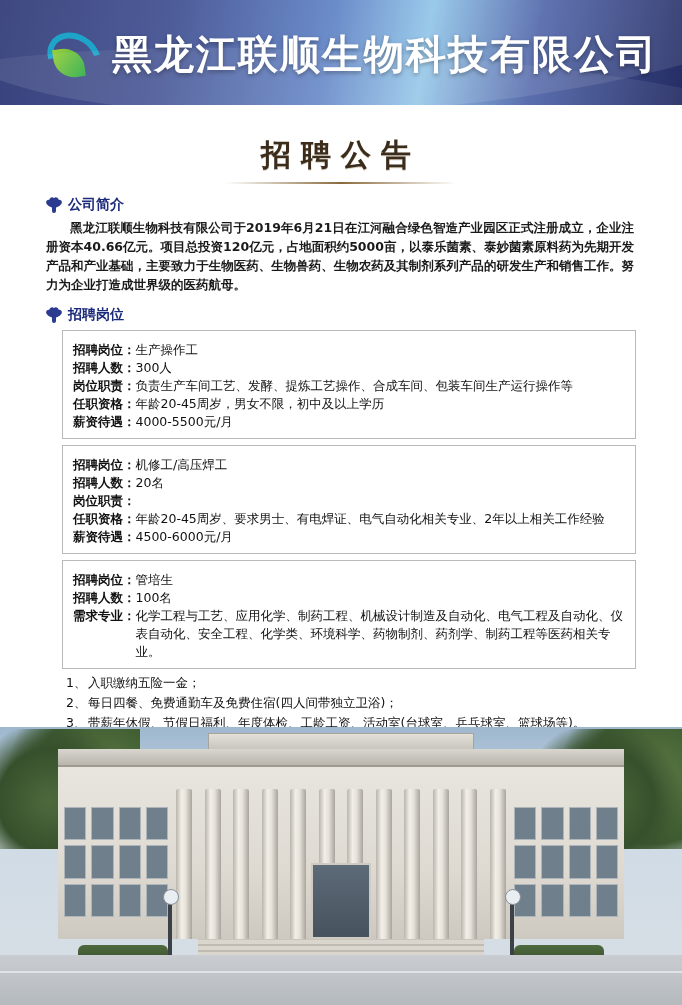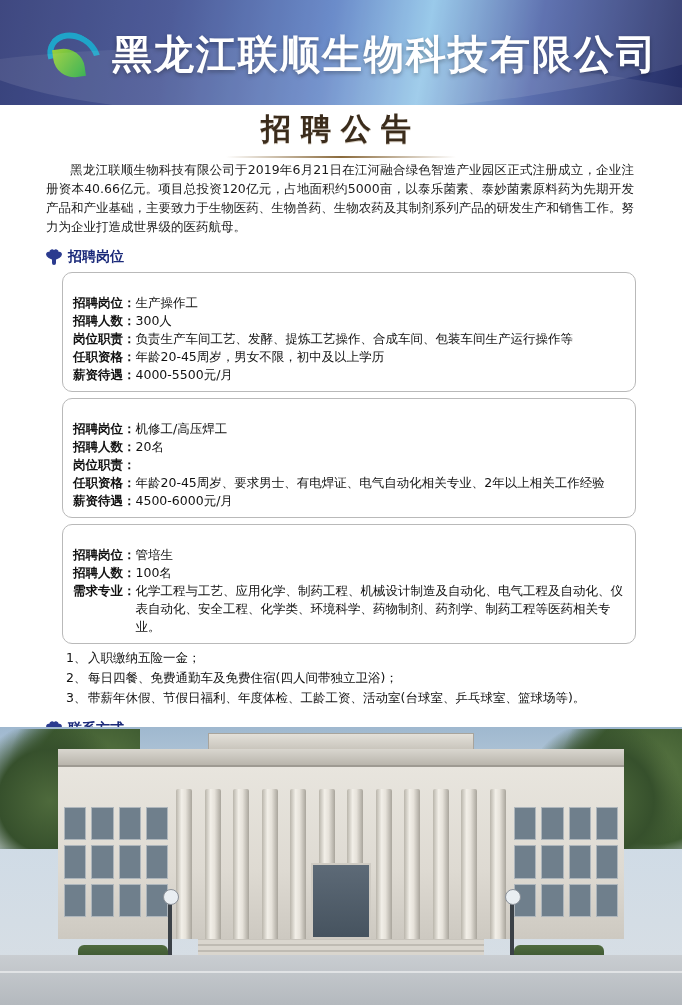--- a/index.html
+++ b/index.html
@@ -66,21 +66,21 @@
   .paper{
     position:absolute; top:105px; left:0; width:682px; height:622px;
     background:#ffffff;
   }
   .headline{
     text-align:center;
     font-family:"DejaVu Serif", serif;
     font-size:30px; font-weight:bold;
     color:#3b2c1c;
     letter-spacing:10px;
-    padding-top:4px;
+    padding-top:30px;
     text-shadow:0 1px 0 #d8cfc2;
   }
   .headline-rule{
     width:230px; height:2px; margin:6px auto 0;
     background:linear-gradient(90deg,rgba(120,90,50,0) 0%,#8a6a3c 50%,rgba(120,90,50,0) 100%);
   }
 
   
   .sec{
     display:flex; align-items:center; gap:6px;
@@ -106,32 +106,33 @@
     font-size:14px; font-weight:bold; color:#1b2a7a;
     font-family:"DejaVu Sans", sans-serif;
   }
 
   .para{
     margin:2px 48px 0 46px;
     font-size:12.5px; line-height:19px; color:#1a1a1a;
     text-align:justify;
     font-family:"DejaVu Sans", sans-serif;
     text-indent:24px;
+    font-weight:bold;
   }
   .need-line{
     margin:10px 0 0 46px;
     font-size:14px; font-weight:bold; color:#16237a;
     font-family:"DejaVu Sans", sans-serif;
   }
 
   .job-box{
     margin:6px 46px 0 62px;
     border:1px solid #b9b9b9;
-    border-radius:10px;
-    padding:21px 8px 7px 10px;
+    border-radius:0;
+    padding:10px 8px 7px 10px;
     background:#fff;
   }
   .job-line{
     font-size:12.5px; line-height:18px; color:#111;
     font-family:"DejaVu Sans", sans-serif;
     display:flex;
   }
   .job-line .k{ font-weight:bold; color:#111; white-space:nowrap; }
   .job-line .v{ }
 
@@ -262,20 +263,30 @@
       <div class="leaf"></div>
     </div>
     <div class="company-name">黑龙江联顺生物科技有限公司</div>
   </div>
 
   <div class="paper">
 
     <div class="headline">招聘公告</div>
     <div class="headline-rule"></div>
 
+    <div class="sec">
+      <span class="flower">
+          <span></span>
+          <span></span>
+          <span></span>
+          <span></span>
+          <i></i>
+        </span>
+      <span class="sec-title">公司简介</span>
+    </div>
     <div class="para">黑龙江联顺生物科技有限公司于2019年6月21日在江河融合绿色智造产业园区正式注册成立，企业注册资本40.66亿元。项目总投资120亿元，占地面积约5000亩，以泰乐菌素、泰妙菌素原料药为先期开发产品和产业基础，主要致力于生物医药、生物兽药、生物农药及其制剂系列产品的研发生产和销售工作。努力为企业打造成世界级的医药航母。</div>
 
 
     <div class="sec">
       <span class="flower">
           <span></span>
           <span></span>
           <span></span>
           <span></span>
           <i></i>

